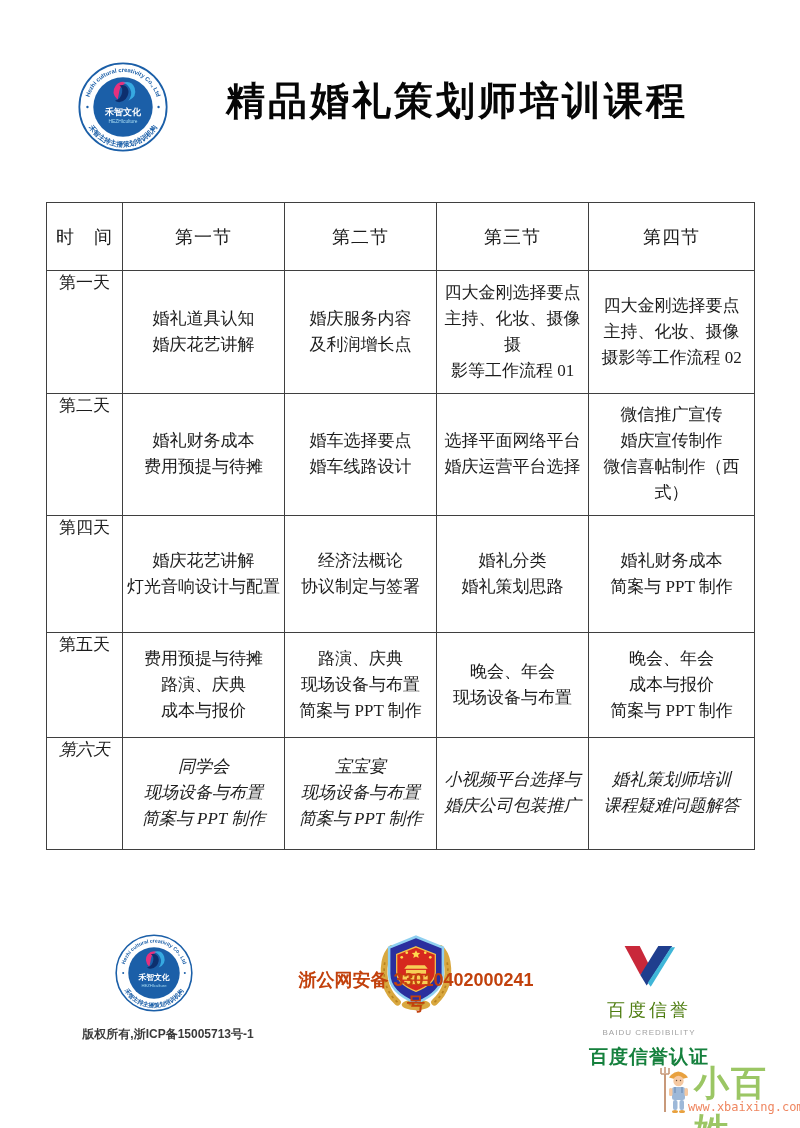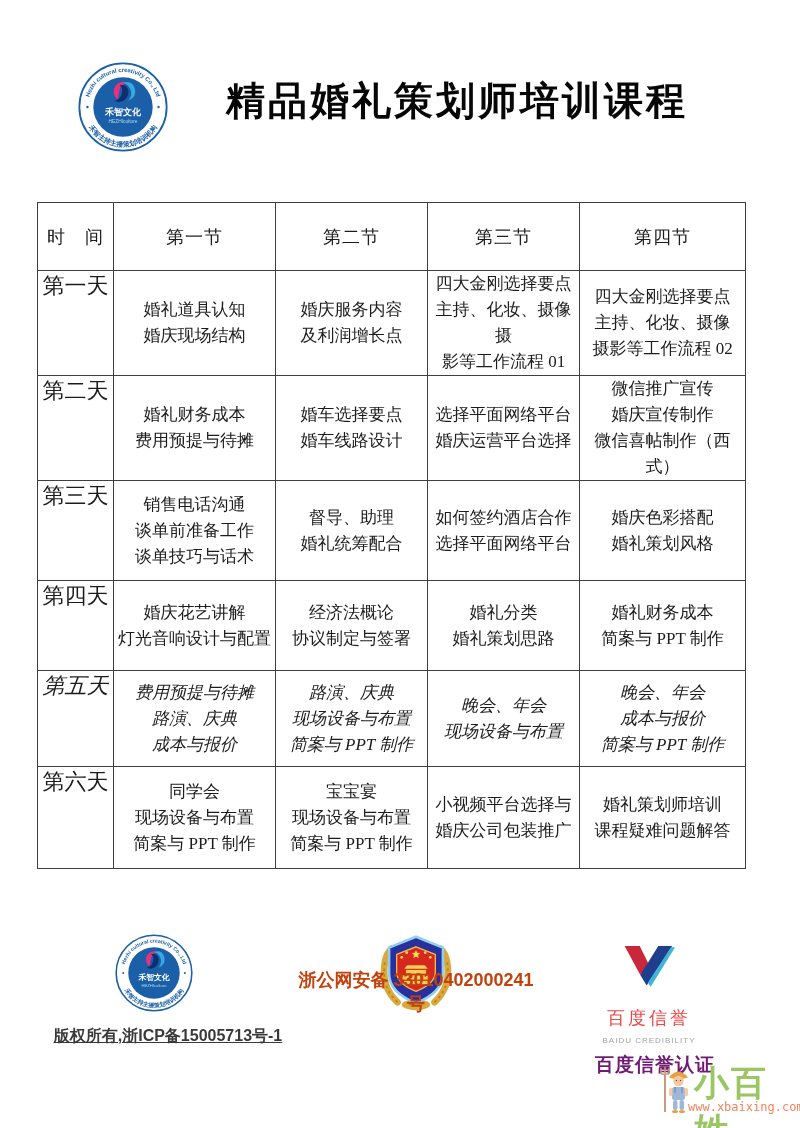--- a/index.html
+++ b/index.html
@@ -5,47 +5,47 @@
   html,body{margin:0;padding:0;background:#ffffff;}
   #page{position:relative;width:800px;height:1128px;background:#ffffff;overflow:hidden;
         font-family:"Liberation Serif","DejaVu Serif",serif;color:#1c1c1c;}
 
   
   .header-logo{position:absolute;left:78px;top:62px;width:90px;height:90px;}
   .page-title{position:absolute;left:183px;top:74px;width:548px;text-align:center;
               font-size:39px;font-weight:700;letter-spacing:3px;color:#060606;white-space:nowrap;}
 
   
-  .table-wrap{position:absolute;left:37px;top:202px;width:708px;height:648px;}
+  .table-wrap{position:absolute;left:46px;top:202px;width:708px;height:648px;}
   table.course{border-collapse:collapse;table-layout:fixed;width:708px;height:648px;}
   table.course th,table.course td{border:1px solid #3f3f3f;padding:0;}
   table.course th{font-weight:400;font-size:18px;text-align:center;vertical-align:middle;letter-spacing:1px;}
-  td.day-cell{vertical-align:top;text-align:center;font-size:22px;padding-top:22px;}
+  td.day-cell{vertical-align:top;text-align:center;font-size:17px;padding-top:22px;}
   td.course-cell{vertical-align:middle;text-align:center;font-size:17px;line-height:26px;white-space:pre-line;}
   tr.hrow{height:68px;}
   tbody tr:nth-child(1){height:102px;}
   tbody tr:nth-child(2){height:90px;}
   tbody tr:nth-child(3){height:100px;}
   tbody tr:nth-child(4){height:90px;}
   tbody tr:nth-child(5){height:96px;font-style:italic;}
   tbody tr:nth-child(6){height:102px;}
 
   
   .footer-logo{position:absolute;left:115px;top:934px;width:78px;height:78px;}
   .copyright-text{position:absolute;left:42px;top:1026px;width:252px;text-align:center;
-                  font-family:"Liberation Sans",sans-serif;font-size:16px;font-weight:700;color:#3a3a3a;text-decoration:underline;}
+                  font-family:"Liberation Sans",sans-serif;font-size:12px;font-weight:700;color:#3a3a3a;}
   .police-badge{position:absolute;left:374px;top:930px;width:84px;height:84px;}
   .police-text{position:absolute;left:292px;top:968px;width:248px;text-align:center;
                font-family:"Liberation Sans",sans-serif;font-size:18px;font-weight:700;color:#c2410c;}
   .baidu-block{position:absolute;left:583px;top:938px;width:132px;text-align:center;
                font-family:"Liberation Sans",sans-serif;}
   .baidu-v{width:58px;height:58px;display:block;margin:0 auto;}
-  .baidu-cn{font-size:18px;color:#ef4444;letter-spacing:3px;margin-top:10px;}
+  .baidu-cn{font-size:18px;color:#4d7c0f;letter-spacing:3px;margin-top:2px;}
   .baidu-en{font-size:8px;color:#a2a2a2;letter-spacing:1px;margin-top:6px;}
-  .baidu-cert{font-size:19px;font-weight:700;color:#701a75;margin-top:7px;letter-spacing:1px;text-align:right;}
+  .baidu-cert{font-size:19px;font-weight:700;color:#15803d;margin-top:7px;letter-spacing:1px;}
 
   
   .wm-farmer{position:absolute;left:660px;top:1066px;width:32px;height:50px;}
   .wm-name{position:absolute;left:694px;top:1060px;width:100px;font-family:"Liberation Sans",sans-serif;
            font-size:35px;font-weight:700;color:#9bc664;letter-spacing:2px;}
   .wm-url{position:absolute;left:688px;top:1100px;width:110px;font-family:"DejaVu Sans Mono",monospace;
           font-size:12px;color:#ef8660;}
 </style>
 </head>
 <body>
@@ -93,53 +93,41 @@
             <th>第一节</th>
             <th>第二节</th>
             <th>第三节</th>
             <th>第四节</th>
           </tr>
         </thead>
       <tbody>
           <tr>
             <td class="day-cell">第一天</td>
             <td class="course-cell">婚礼道具认知
-婚庆现场结构</td>
+婚庆花艺讲解</td>
             <td class="course-cell">婚庆服务内容
 及利润增长点</td>
             <td class="course-cell">四大金刚选择要点
 主持、化妆、摄像摄
 影等工作流程 01</td>
             <td class="course-cell">四大金刚选择要点
 主持、化妆、摄像
 摄影等工作流程 02</td>
           </tr>
           <tr>
             <td class="day-cell">第二天</td>
             <td class="course-cell">婚礼财务成本
 费用预提与待摊</td>
             <td class="course-cell">婚车选择要点
 婚车线路设计</td>
             <td class="course-cell">选择平面网络平台
 婚庆运营平台选择</td>
             <td class="course-cell">微信推广宣传
 婚庆宣传制作
 微信喜帖制作（西式）</td>
-          </tr>
-          <tr>
-            <td class="day-cell">第三天</td>
-            <td class="course-cell">销售电话沟通
-谈单前准备工作
-谈单技巧与话术</td>
-            <td class="course-cell">督导、助理
-婚礼统筹配合</td>
-            <td class="course-cell">如何签约酒店合作
-选择平面网络平台</td>
-            <td class="course-cell">婚庆色彩搭配
-婚礼策划风格</td>
           </tr>
           <tr>
             <td class="day-cell">第四天</td>
             <td class="course-cell">婚庆花艺讲解
 灯光音响设计与配置</td>
             <td class="course-cell">经济法概论
 协议制定与签署</td>
             <td class="course-cell">婚礼分类
 婚礼策划思路</td>
             <td class="course-cell">婚礼财务成本

